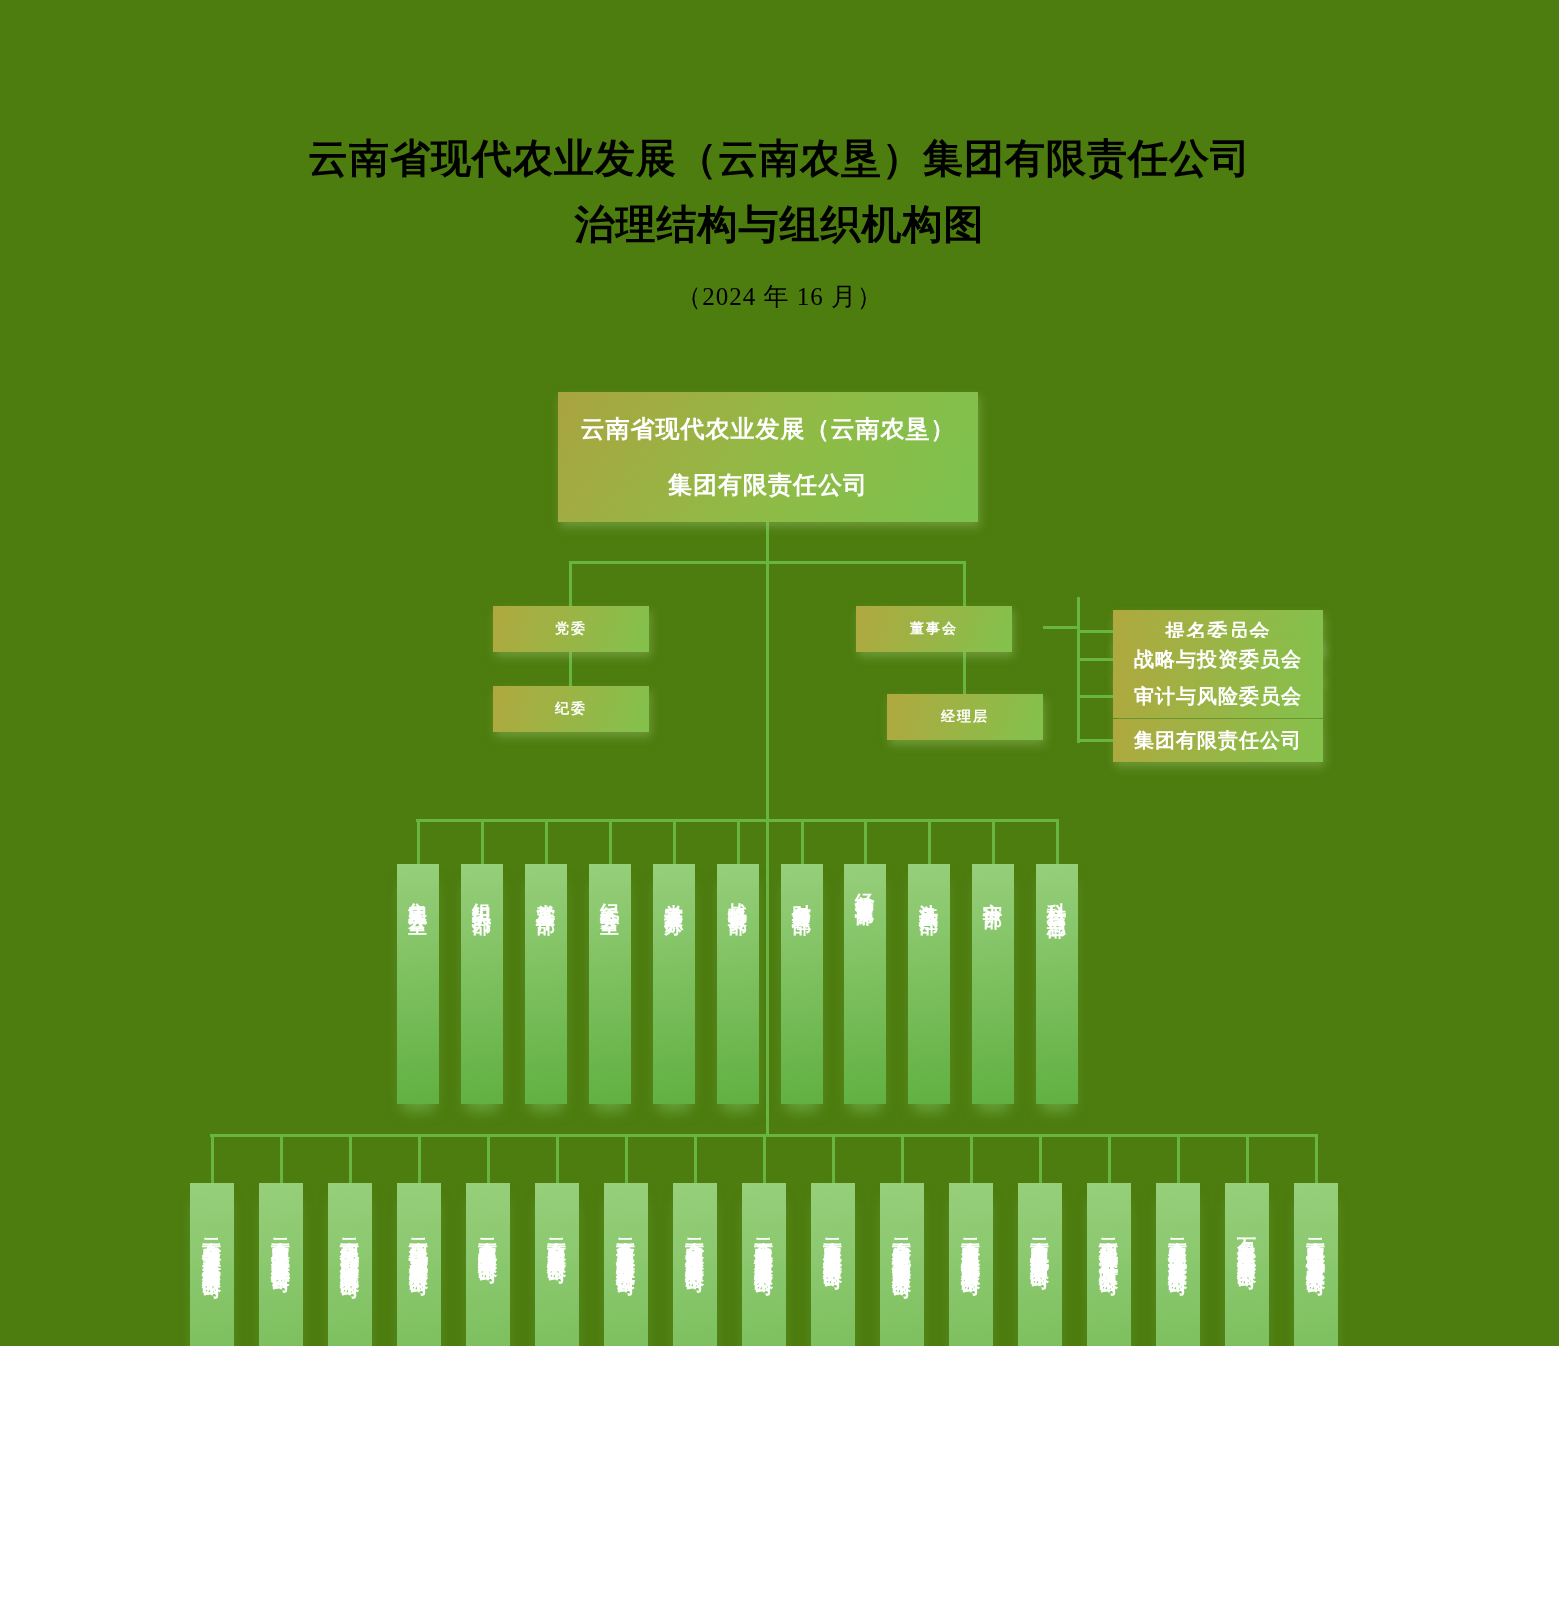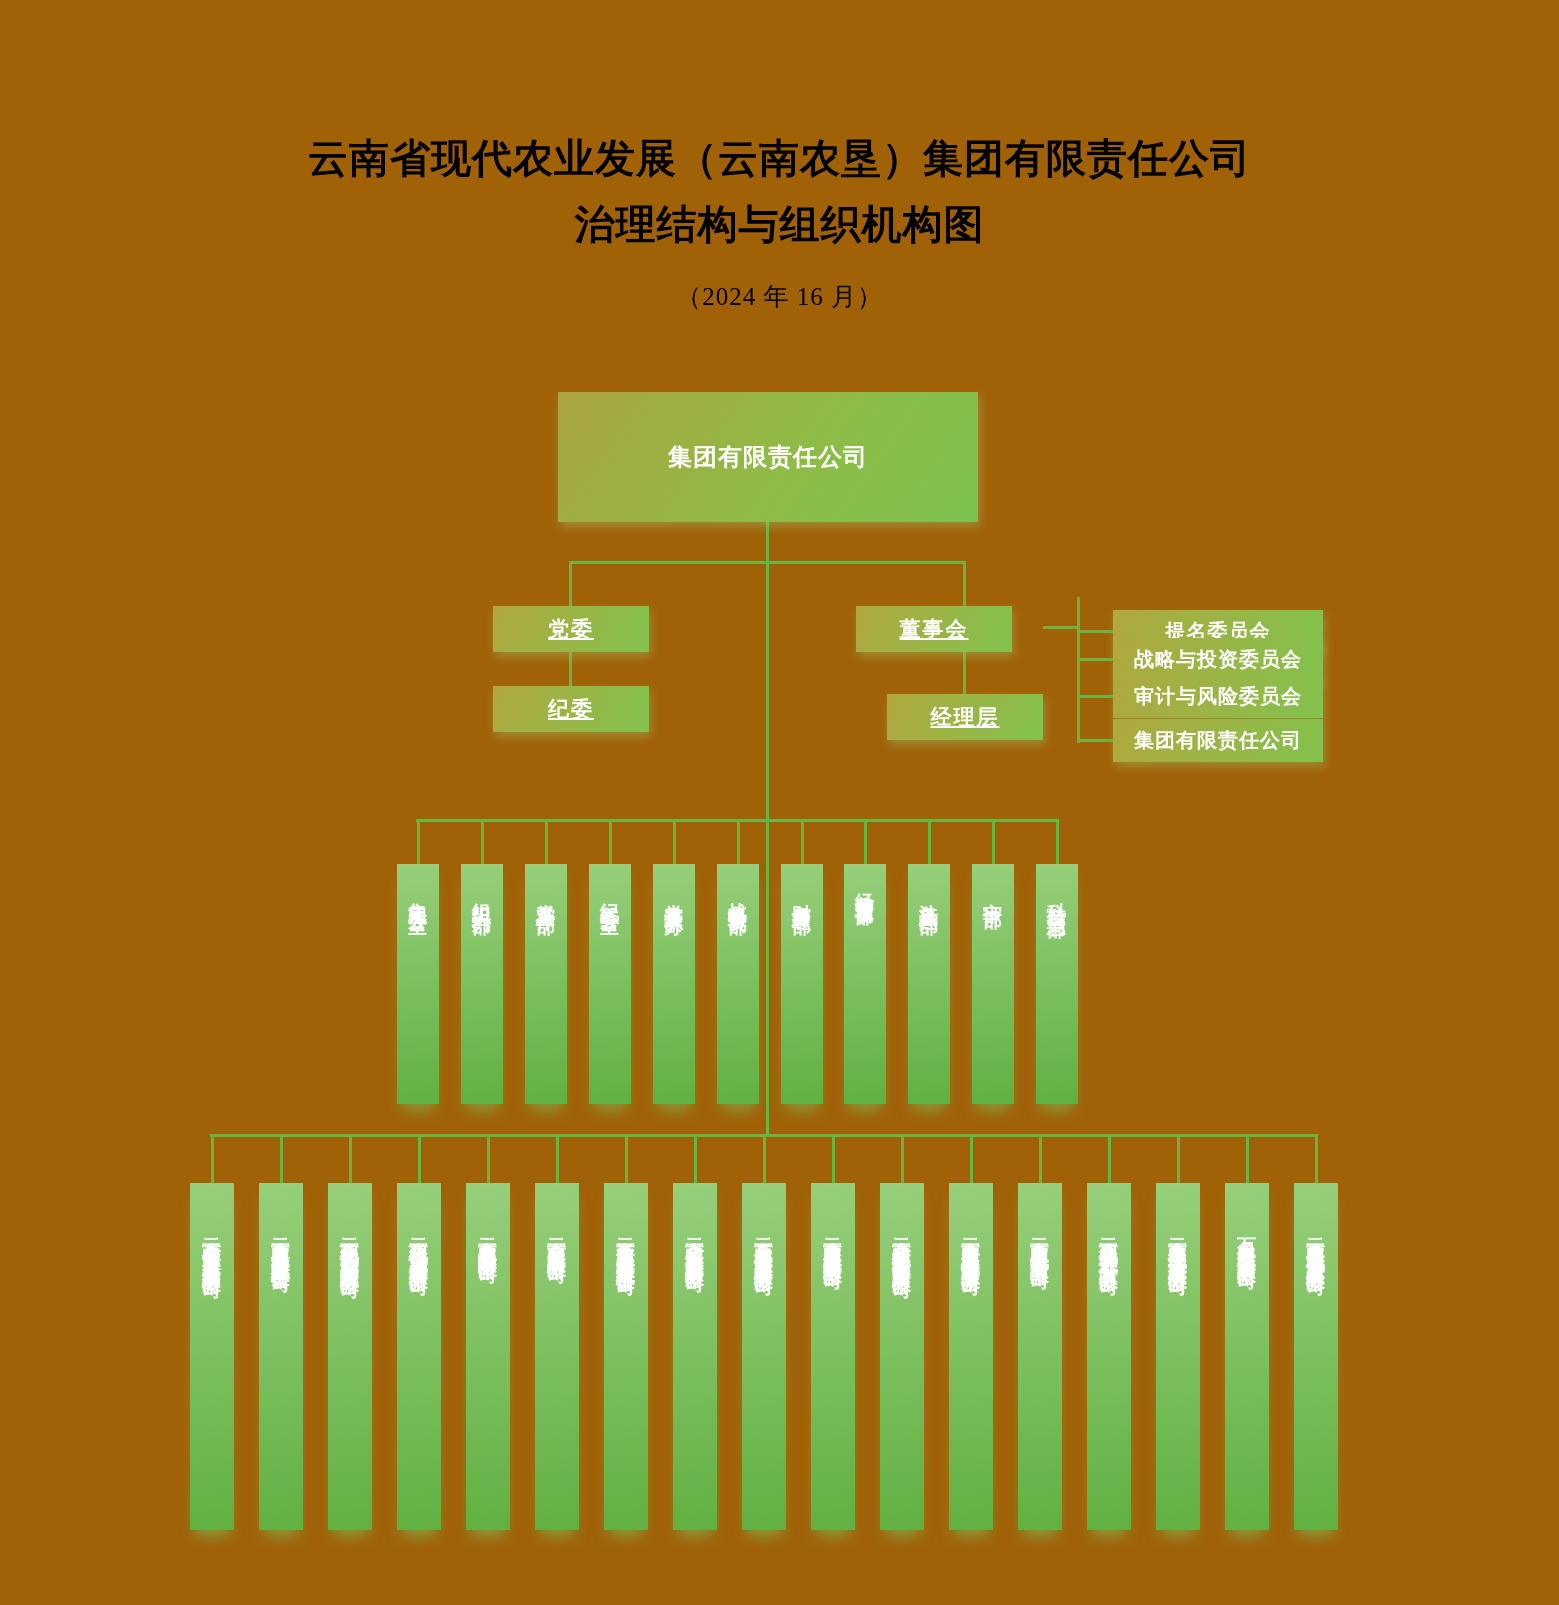--- a/index.html
+++ b/index.html
@@ -9,22 +9,22 @@
     --branch-gradient-start:#97cf7b;
     --branch-gradient-end:#61b041;
     --box-text:#ffffff;
     --title-text:#000000;
   }
   *{margin:0;padding:0;box-sizing:border-box;}
   html,body{background:#fff;}
   .canvas{
     position:relative;
     width:1559px;
-    height:1605px;
-    background:#a16207;
+    height:1346px;
+    background:#4d7c0f;
     overflow:hidden;
     font-family:"Liberation Sans","DejaVu Sans",sans-serif;
   }
   
   .header{
     position:absolute;
     left:0; top:126px;
     width:100%;
     text-align:center;
     color:var(--title-text);
@@ -55,21 +55,21 @@
     box-shadow:2px 5px 9px rgba(160,200,115,.40);
   }
   .root-box{
     left:558px; top:392px; width:420px; height:130px;
     background:linear-gradient(125deg,#aaa440 0%,#8fbb46 55%,#7cc24f 100%);
     flex-direction:column;
     gap:24px;
     font-size:24px;
     letter-spacing:1px;
   }
-  .gov{width:156px;height:46px;font-size:21px;letter-spacing:2px;text-decoration:underline;}
+  .gov{width:156px;height:46px;font-size:14px;letter-spacing:2px;}
   .committee{
     left:1113px; width:210px; height:43px;
     font-size:20px; letter-spacing:1px;
   }
   .committee::before{
     content:"";
     position:absolute;
     left:-36px; top:calc(50% - 1.5px);
     width:36px; height:3px;
     background:var(--connector-line);
@@ -121,20 +121,21 @@
   <div class="line" style="left:569px;top:561px;width:3px;height:45px"></div>
   <div class="line" style="left:963px;top:561px;width:3px;height:45px"></div>
   <div class="line" style="left:569px;top:652px;width:3px;height:42px"></div>
   <div class="line" style="left:963px;top:652px;width:3px;height:42px"></div>
   <div class="line" style="left:1043px;top:626px;width:36px;height:3px"></div>
   <div class="line" style="left:1077px;top:597px;width:3px;height:146px"></div>
   <div class="line" style="left:416px;top:819px;width:643px;height:3px"></div>
   <div class="line" style="left:210px;top:1134px;width:1107px;height:3px"></div>
 
   <div class="gbox root-box">
+    <div>云南省现代农业发展（云南农垦）</div>
     <div>集团有限责任公司</div>
   </div>
 
   <div class="gbox gov" style="left:493px;top:606px">党委</div>
   <div class="gbox gov" style="left:493px;top:686px">纪委</div>
   <div class="gbox gov" style="left:856px;top:606px">董事会</div>
   <div class="gbox gov" style="left:887px;top:694px">经理层</div>
 
   <div class="gbox committee" style="top:610px">提名委员会</div>
   <div class="gbox committee" style="top:638px">战略与投资委员会</div>

